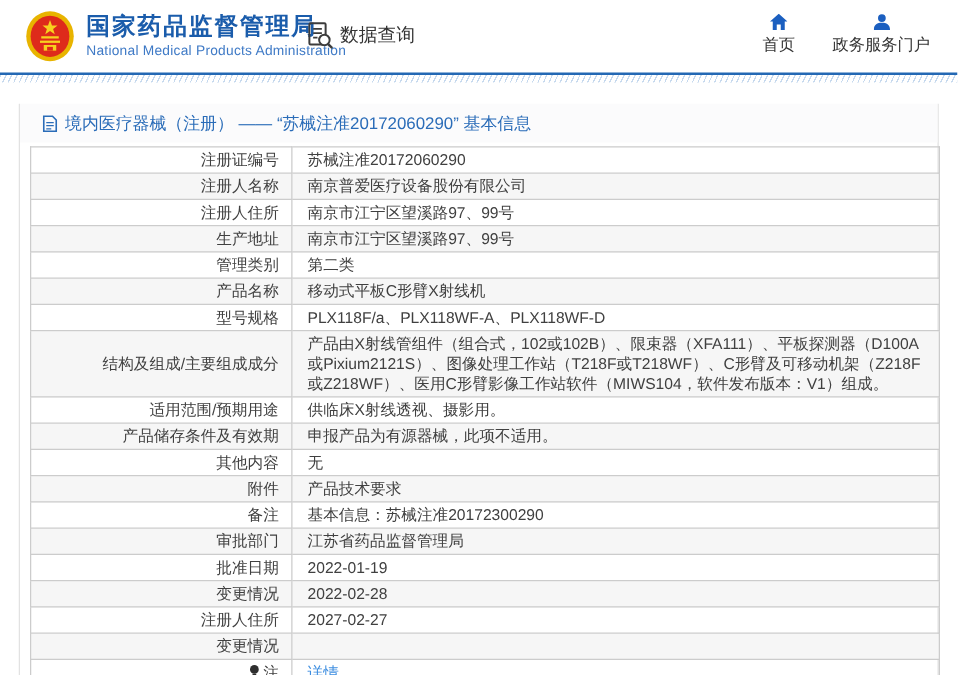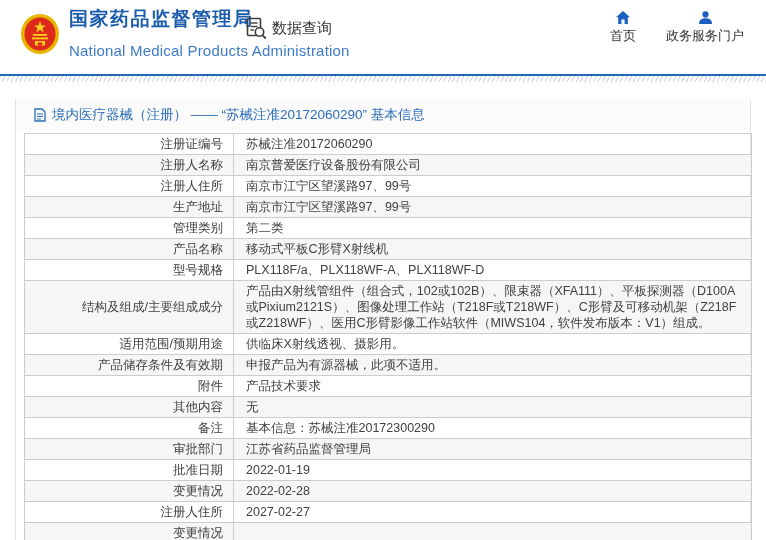--- a/index.html
+++ b/index.html
@@ -1,24 +1,24 @@
 <!DOCTYPE html>
 <html><head>
 <meta charset="utf-8">
 <style>
   * { margin:0; padding:0; box-sizing:border-box; }
   html,body { width:766px; height:540px; overflow:hidden; background:#fff;
     font-family:"Liberation Sans","DejaVu Sans",sans-serif; }
 
   
-  .site-header { position:relative; height:76px; background:#fff;
+  .site-header { position:relative; height:60px; background:#fff;
     border-bottom:2px solid #2368b4; }
   .brand { position:absolute; left:20px; top:8px; display:flex; align-items:center; gap:9px; cursor:pointer; }
   .brand-cn { font-size:19px; font-weight:bold; color:#1a5cab; letter-spacing:1.5px; line-height:22px; }
-  .brand-en { font-size:15px; color:#3f7ac6; margin-top:12px; letter-spacing:.2px; }
+  .brand-en { font-size:11px; color:#3f7ac6; margin-top:2px; letter-spacing:.2px; }
   .data-query { position:absolute; left:246px; top:17px; display:flex; align-items:center; gap:5px;
     font-size:15px; color:#333; cursor:pointer; }
   .top-nav { position:absolute; right:22px; top:11px; display:flex; gap:30px; }
   .nav-item { display:flex; flex-direction:column; align-items:center; gap:3px;
     font-size:13px; color:#333; text-decoration:none; cursor:pointer; }
 
   
   .stripes { height:6px;
     background:repeating-linear-gradient(115deg,#c6d9ee 0 1px,#ffffff 1px 4px); }
 
@@ -143,26 +143,26 @@
         </tr>
         <tr>
           <th>适用范围/预期用途</th>
           <td>供临床X射线透视、摄影用。</td>
         </tr>
         <tr>
           <th>产品储存条件及有效期</th>
           <td>申报产品为有源器械，此项不适用。</td>
         </tr>
         <tr>
+          <th>其他内容</th>
+          <td>无</td>
+        </tr>
+        <tr>
           <th>附件</th>
           <td>产品技术要求</td>
-        </tr>
-        <tr>
-          <th>其他内容</th>
-          <td>无</td>
         </tr>
         <tr>
           <th>备注</th>
           <td>基本信息：苏械注准20172300290</td>
         </tr>
         <tr>
           <th>审批部门</th>
           <td>江苏省药品监督管理局</td>
         </tr>
         <tr>

